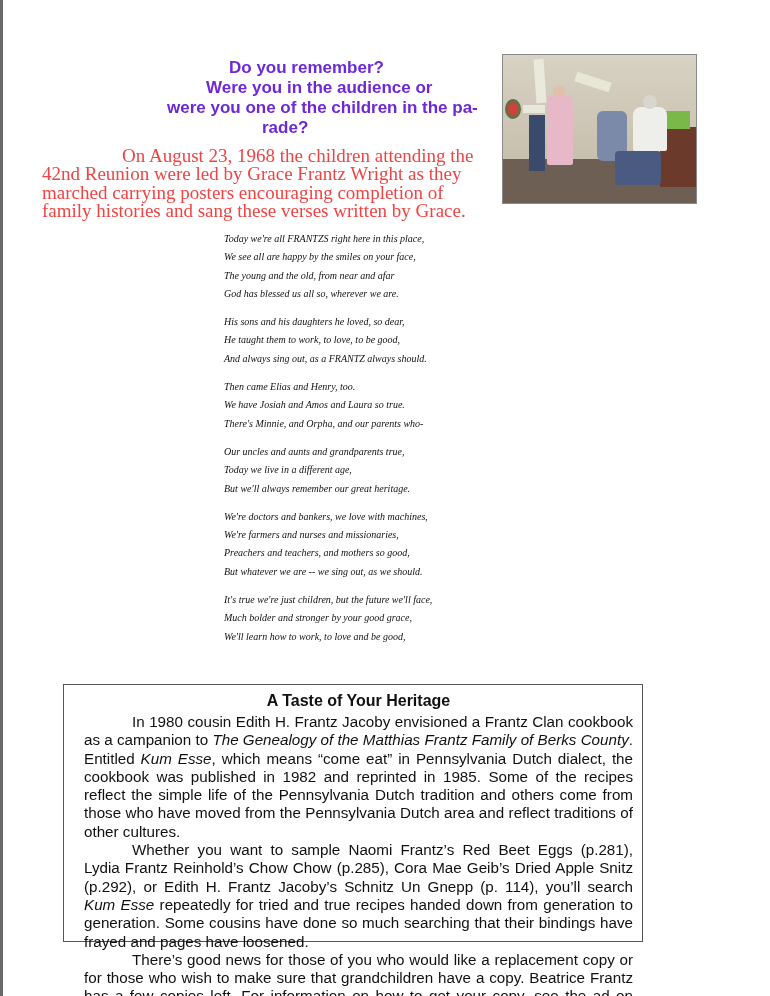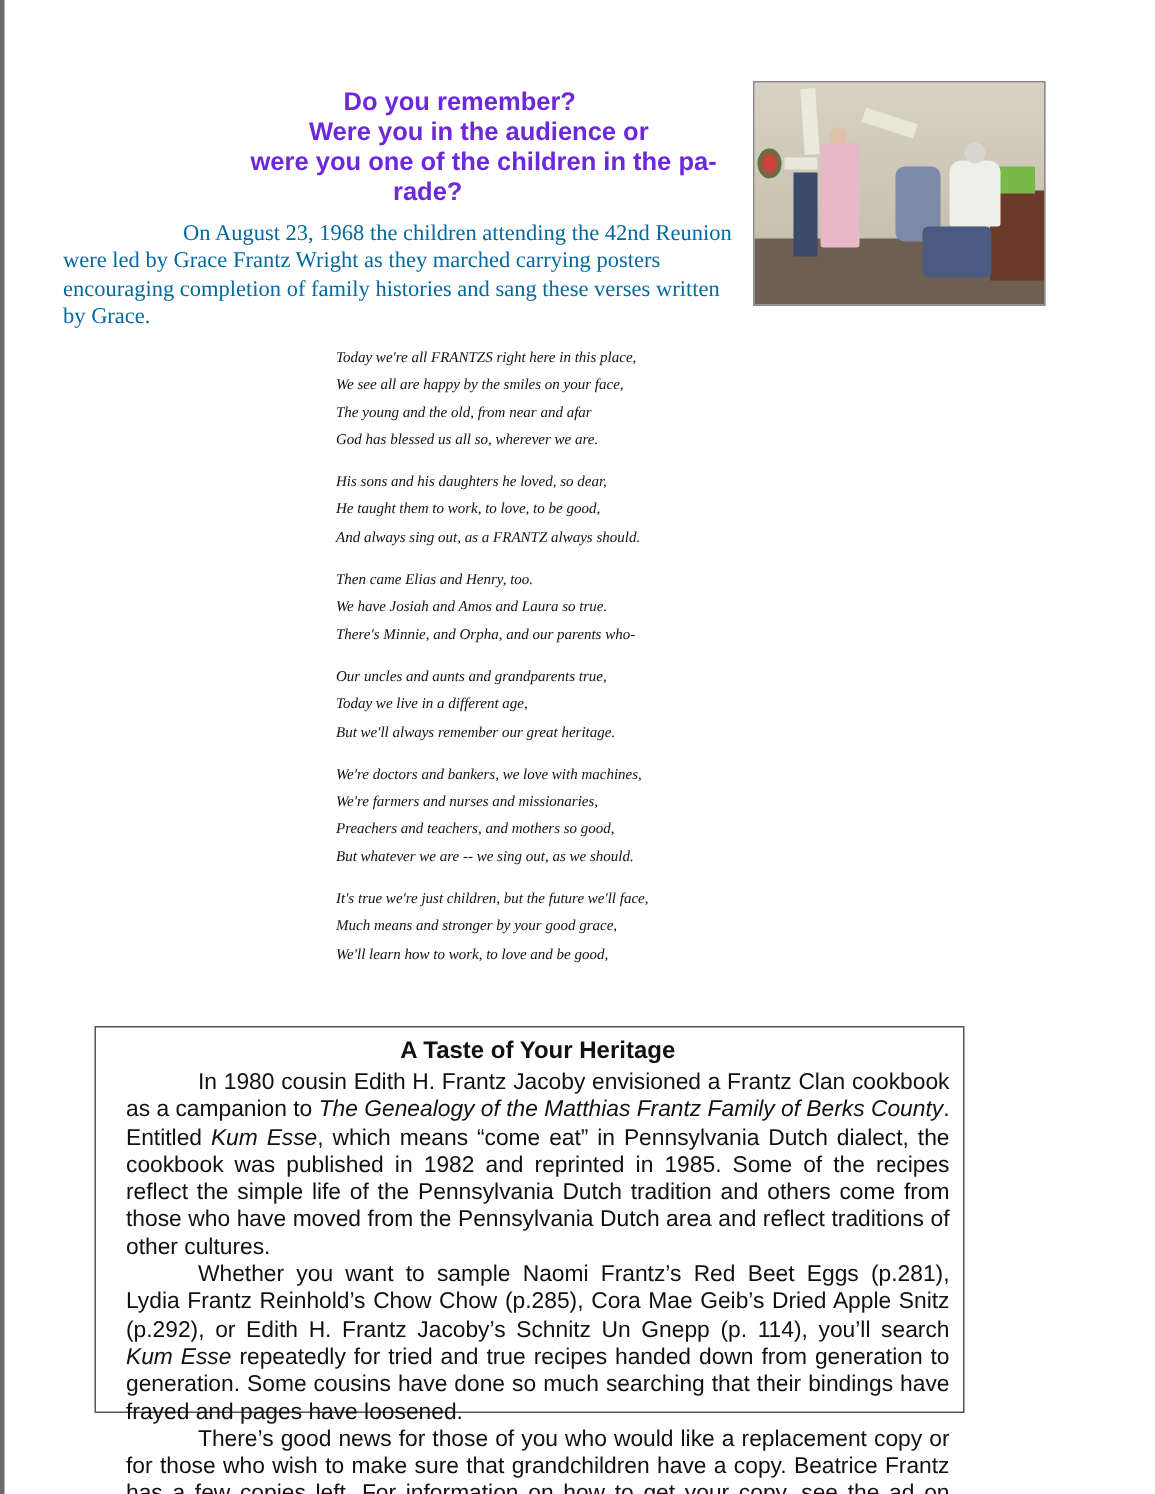--- a/index.html
+++ b/index.html
@@ -62,23 +62,23 @@
     .photo .pew { position:absolute; right:0; top:72px; width:36px; height:60px; background:#6b3a2a; }
     .photo .flowers { position:absolute; left:2px; top:44px; width:16px; height:20px; background: radial-gradient(#d04040 30%, #4a7a40 70%); border-radius:50%; }
     .photo .green { position:absolute; right:6px; top:56px; width:24px; height:18px; background:#7ab84a; }
 
     .intro {
       position: absolute;
       left: 42px;
       top: 147px;
       width: 450px;
       font-family: "Liberation Serif", serif;
-      font-size: 15px;
+      font-size: 19px;
       line-height: 18.4px;
-      color: #0369a1;
+      color: #ef4444;
       margin: 0;
       text-indent: 80px;
     }
 
     .poem {
       position: absolute;
       left: 224px;
       top: 230px;
       width: 360px;
       font-family: "Liberation Serif", serif;
@@ -171,21 +171,21 @@
     <span class="line">But we'll always remember our great heritage.</span>
   </div>
   <div class="stanza">
     <span class="line">We're doctors and bankers, we love with machines,</span>
     <span class="line">We're farmers and nurses and missionaries,</span>
     <span class="line">Preachers and teachers, and mothers so good,</span>
     <span class="line">But whatever we are -- we sing out, as we should.</span>
   </div>
   <div class="stanza">
     <span class="line">It's true we're just children, but the future we'll face,</span>
-    <span class="line">Much means and stronger by your good grace,</span>
+    <span class="line">Much bolder and stronger by your good grace,</span>
     <span class="line">We'll learn how to work, to love and be good,</span>
   </div>
 </div>
 
 <div class="box">
   <div class="box-title">A Taste of Your Heritage</div>
   <p><span>In 1980 cousin Edith H. Frantz Jacoby envisioned a Frantz Clan cookbook as a campanion to </span><i>The Genealogy of the Matthias Frantz Family of Berks County</i><span>. Entitled </span><i>Kum Esse</i><span>, which means “come eat” in Pennsylvania Dutch dialect, the cookbook was published in 1982 and reprinted in 1985. Some of the recipes reflect the simple life of the Pennsylvania Dutch tradition and others come from those who have moved from the Pennsylvania Dutch area and reflect traditions of other cultures.</span></p>
   <p><span>Whether you want to sample Naomi Frantz’s Red Beet Eggs (p.281), Lydia Frantz Reinhold’s Chow Chow (p.285), Cora Mae Geib’s Dried Apple Snitz (p.292), or Edith H. Frantz Jacoby’s Schnitz Un Gnepp (p. 114),  you’ll search </span><i>Kum Esse</i><span> repeatedly for tried and true recipes handed down from generation to generation. Some cousins have done so much searching that their bindings have frayed and pages have loosened.</span></p>
   <p>There’s good news for those of you who would like a replacement copy or for those who wish to make sure that grandchildren have a copy. Beatrice Frantz has a few copies left. For information on how to get your copy, see the ad on page 5 of this newsletter.  . . .And kum esse!</p>
 </div>

